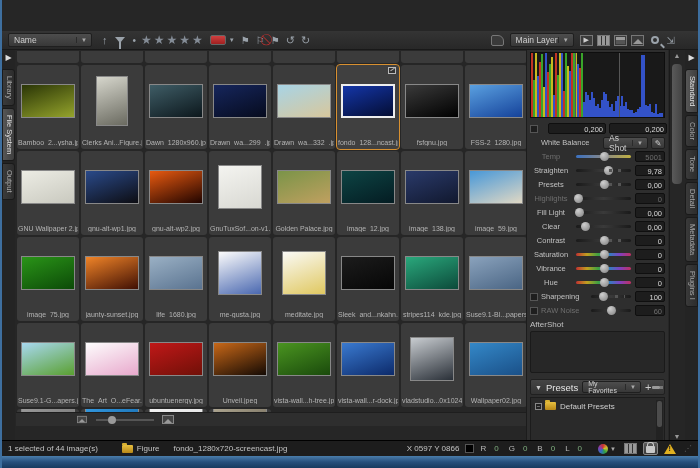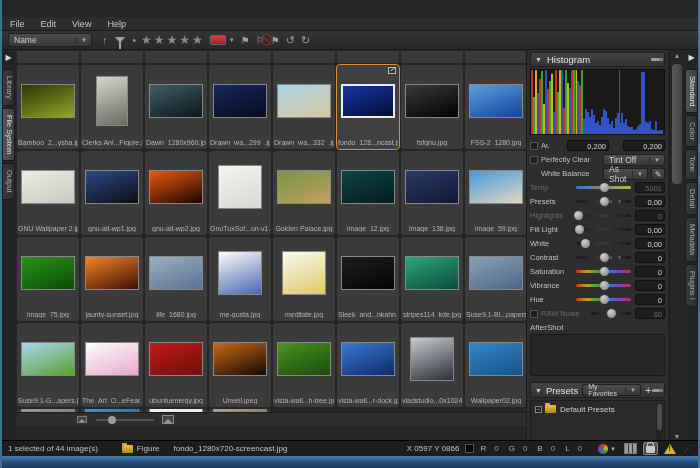--- a/index.html
+++ b/index.html
@@ -79,30 +79,30 @@
   .sechead{height:15px;background:linear-gradient(#454545,#333);border:1px solid #202020;border-radius:2px;display:flex;align-items:center;color:#e6e6e6;font-size:9.5px;padding:0 4px;margin-bottom:2px;}
   .sechead .tri{font-size:7px;color:#ccc;margin-right:5px;}
   .pin{margin-left:auto;width:9px;height:3px;background:#999;border-radius:1px;position:relative;}
   .pin::after{content:"";position:absolute;right:-3px;top:0;width:3px;height:3px;background:#777;}
   .histo{height:66px;background:#191919;border:1px solid #0e0e0e;position:relative;display:flex;align-items:flex-end;overflow:hidden;margin-bottom:4px;}
   .hbar{width:2px;margin-right:0;}
   .hgrid{position:absolute;top:0;bottom:0;width:1px;background:#565656;}
   
   .adjrow{display:flex;align-items:center;height:13px;margin:1px 0;font-size:7.5px;color:#c0c0c0;}
   .adjrow .cb{width:8px;height:8px;background:#1e1e1e;border:1px solid #555;margin-right:3px;flex:none;}
-  .adjrow .lbl{width:42px;text-align:left;margin-right:4px;flex:none;white-space:nowrap;overflow:hidden;}
+  .adjrow .lbl{width:42px;text-align:center;margin-right:4px;flex:none;white-space:nowrap;overflow:hidden;}
   .adjrow .lbl.left{text-align:left;}
   .adjrow.dis .lbl,.adjrow.dis .val{color:#6e6e6e;}
   .track{flex:1;height:3px;background:linear-gradient(90deg,#1a1a1a,#3a3a3a,#1a1a1a);border-radius:2px;position:relative;margin-right:4px;}
   .track.rainbow{background:linear-gradient(90deg,#c03030,#c0a020,#40a040,#3080c0,#8040c0,#c03060);}
   .track.temp{background:linear-gradient(90deg,#3a70c0,#888,#c0b040);}
   .track.ticks::after{content:"";position:absolute;right:6px;top:0;width:40%;height:100%;background:repeating-linear-gradient(90deg,transparent 0 6px,#555 6px 9px);}
   .handle{position:absolute;top:-3px;width:9px;height:9px;border-radius:50%;background:radial-gradient(circle at 35% 30%,#cfcfcf,#7e7e7e);margin-left:-4px;}
   .val{width:30px;height:11px;background:#1d1d1d;border:1px solid #0f0f0f;border-radius:2px;color:#d8d8d8;font-size:7.5px;text-align:right;padding:1px 2px 0 0;flex:none;}
-  .val.w2{width:42px;margin-left:14px;}
+  .val.w2{width:58px;margin-left:3px;}
   .ddp{flex:1;height:12px;}
   .eyedrop{width:14px;height:12px;margin-left:3px;background:linear-gradient(#4d4d4d,#383838);border:1px solid #1f1f1f;border-radius:2px;color:#ccc;font-size:8px;text-align:center;line-height:11px;}
   .kw-label{font-size:8px;color:#c0c0c0;margin:3px 0 2px;}
   .kw-box{height:42px;background:#272727;border:1px solid #1a1a1a;border-radius:2px;}
   
   .presets-head{display:flex;align-items:center;margin-top:6px;height:16px;background:linear-gradient(#454545,#333);border:1px solid #202020;border-radius:2px;color:#e6e6e6;font-size:9.5px;padding:0 4px;}
   .presets-head .tri{font-size:7px;margin-right:4px;color:#ccc;}
   .presets-head .dd{width:62px;height:12px;font-size:7px;margin-left:4px;}
   .plus{margin-left:4px;color:#ccc;font-size:11px;}
   .plist{background:#2a2a2a;border:1px solid #1c1c1c;margin-top:2px;height:52px;overflow:hidden;position:relative;padding:2px 0 0 4px;}
@@ -128,26 +128,20 @@
   .warn::after{content:"!";position:absolute;left:-1.5px;top:1px;font-size:7px;color:#222;font-weight:bold;}
   .grip{margin-left:8px;color:#666;font-size:8px;}
   .bottomframe{position:absolute;left:0;bottom:0;width:100%;height:12px;background:linear-gradient(#4a7dab,#274f7c 50%,#183a5f);}
 </style>
 </head>
 <body>
 
 <div class="window">
 
 
-  <div class="menubar" id="menubar">
-      <span>File</span>
-      <span>Edit</span>
-      <span>View</span>
-      <span>Help</span>
-    </div>
 
   <div class="toolbar">
     <div class="dd" style="width:84px;margin-left:6px;">
       <span>Name</span>
       <span class="arr">▼</span>
     </div>
     <span class="tb-ic" style="margin-left:10px;">↑</span>
     <span class="funnel"></span>
     <span class="dot">•</span>
     <span class="star">★</span>
@@ -156,20 +150,33 @@
     <span class="star">★</span>
     <span class="star">★</span>
     <span class="swatch"></span>
     <span class="tb-ic" style="font-size:6px;">▼</span>
     <span class="flagwrap">⚑</span>
     <span class="flagwrap">⚐</span>
     <span class="flagwrap">⚑<span class="no-overlay">⃠</span></span>
     <span class="tb-ic">↺</span>
     <span class="tb-ic">↻</span>
 
+    <div style="margin-left:auto;display:flex;align-items:center;margin-right:20px;">
+      <span class="mini pagecurl"></span>
+      <div class="dd" style="width:64px;margin:0 4px;">
+        <span>Main Layer</span>
+        <span class="arr">▼</span>
+      </div>
+      <span class="mini monitor"></span>
+      <span class="mini gridic"></span>
+      <span class="mini panes"></span>
+      <span class="mini imgic"></span>
+      <span class="mag"></span>
+      <span class="diag">⇲</span>
+    </div>
   </div>
 
   <div class="vstrip left">
     <div class="strip-arrow">▶</div>
     <div id="left-tabs">
         <div class="vtab">Library</div>
         <div class="vtab active">File System</div>
         <div class="vtab">Output</div>
       </div>
   </div>
@@ -418,25 +425,20 @@
 
   <div class="zoomstrip">
     <span class="zs-img" style="transform:scale(.8);"></span>
     <span class="zs-track">
         <span class="zs-handle"></span>
       </span>
     <span class="zs-img"></span>
   </div>
 
   <div class="rpanel">
-    <div class="sechead">
-      <span class="tri">▼</span>
-      <span>Histogram</span>
-      <span class="pin"></span>
-    </div>
     <div class="histo" id="histo">
         <div class="hgrid" style="left: 33%;"></div>
         <div class="hgrid" style="left: 66%;"></div>
         <div class="hbar" style="height: 64px; background: rgb(194, 52, 36);"></div>
         <div class="hbar" style="height: 36.7009px; background: rgb(58, 164, 42);"></div>
         <div class="hbar" style="height: 64px; background: rgb(200, 184, 32);"></div>
         <div class="hbar" style="height: 41.015px; background: rgb(51, 82, 200);"></div>
         <div class="hbar" style="height: 54.9884px; background: rgb(194, 52, 36);"></div>
         <div class="hbar" style="height: 62.7602px; background: rgb(58, 164, 42);"></div>
         <div class="hbar" style="height: 30.2099px; background: rgb(200, 184, 32);"></div>
@@ -502,46 +504,45 @@
       </div>
 
 
     <div class="adjrow">
       <span class="cb"></span>
       <span class="lbl left" style="flex:1;text-align:left;">AutoLevel</span>
       <span class="val w2">0,200</span>
       <span class="val w2">0,200</span>
     </div>
     <div class="adjrow">
-      <span class="cb"></span>
-      <span class="lbl left" style="width:58px;text-align:left;">Perfectly Clear</span>
-      <div class="dd ddp">
-        <span>Tint Off</span>
-        <span class="arr">▼</span>
-      </div>
-    </div>
-    <div class="adjrow">
       <span style="width:11px;flex:none;"></span>
       <span class="lbl left" style="width:58px;text-align:left;">White Balance</span>
       <div class="dd ddp">
         <span>As Shot</span>
         <span class="arr">▼</span>
       </div>
       <span class="eyedrop">✎</span>
     </div>
 
     <div id="sliders">
         <div class="adjrow dis">
           <span class="lbl">Temp</span>
           <span class="track temp">
             <span class="handle" style="left: 50%;"></span>
           </span>
           <span class="val">5001</span>
         </div>
         <div class="adjrow">
+          <span class="lbl">Straighten</span>
+          <span class="track ticks">
+            <span class="handle" style="left: 58%;"></span>
+          </span>
+          <span class="val">9,78</span>
+        </div>
+        <div class="adjrow">
           <span class="lbl">Presets</span>
           <span class="track ticks">
             <span class="handle" style="left: 50%;"></span>
           </span>
           <span class="val">0,00</span>
         </div>
         <div class="adjrow dis">
           <span class="lbl">Highlights</span>
           <span class="track">
             <span class="handle" style="left: 4%;"></span>
@@ -549,21 +550,21 @@
           <span class="val">0</span>
         </div>
         <div class="adjrow">
           <span class="lbl">Fill Light</span>
           <span class="track">
             <span class="handle" style="left: 5%;"></span>
           </span>
           <span class="val">0,00</span>
         </div>
         <div class="adjrow">
-          <span class="lbl">White</span>
+          <span class="lbl">Clear</span>
           <span class="track">
             <span class="handle" style="left: 16%;"></span>
           </span>
           <span class="val">0,00</span>
         </div>
         <div class="adjrow">
           <span class="lbl">Contrast</span>
           <span class="track ticks">
             <span class="handle" style="left: 50%;"></span>
           </span>
@@ -582,20 +583,28 @@
             <span class="handle" style="left: 50%;"></span>
           </span>
           <span class="val">0</span>
         </div>
         <div class="adjrow">
           <span class="lbl">Hue</span>
           <span class="track rainbow">
             <span class="handle" style="left: 50%;"></span>
           </span>
           <span class="val">0</span>
+        </div>
+        <div class="adjrow">
+          <span class="cb"></span>
+          <span class="lbl left" style="width: 46px;">Sharpening</span>
+          <span class="track ticks">
+            <span class="handle" style="left: 30%;"></span>
+          </span>
+          <span class="val">100</span>
         </div>
         <div class="adjrow dis">
           <span class="cb"></span>
           <span class="lbl left" style="width: 46px;">RAW Noise</span>
           <span class="track">
             <span class="handle" style="left: 50%;"></span>
           </span>
           <span class="val">60</span>
         </div>
       </div>

